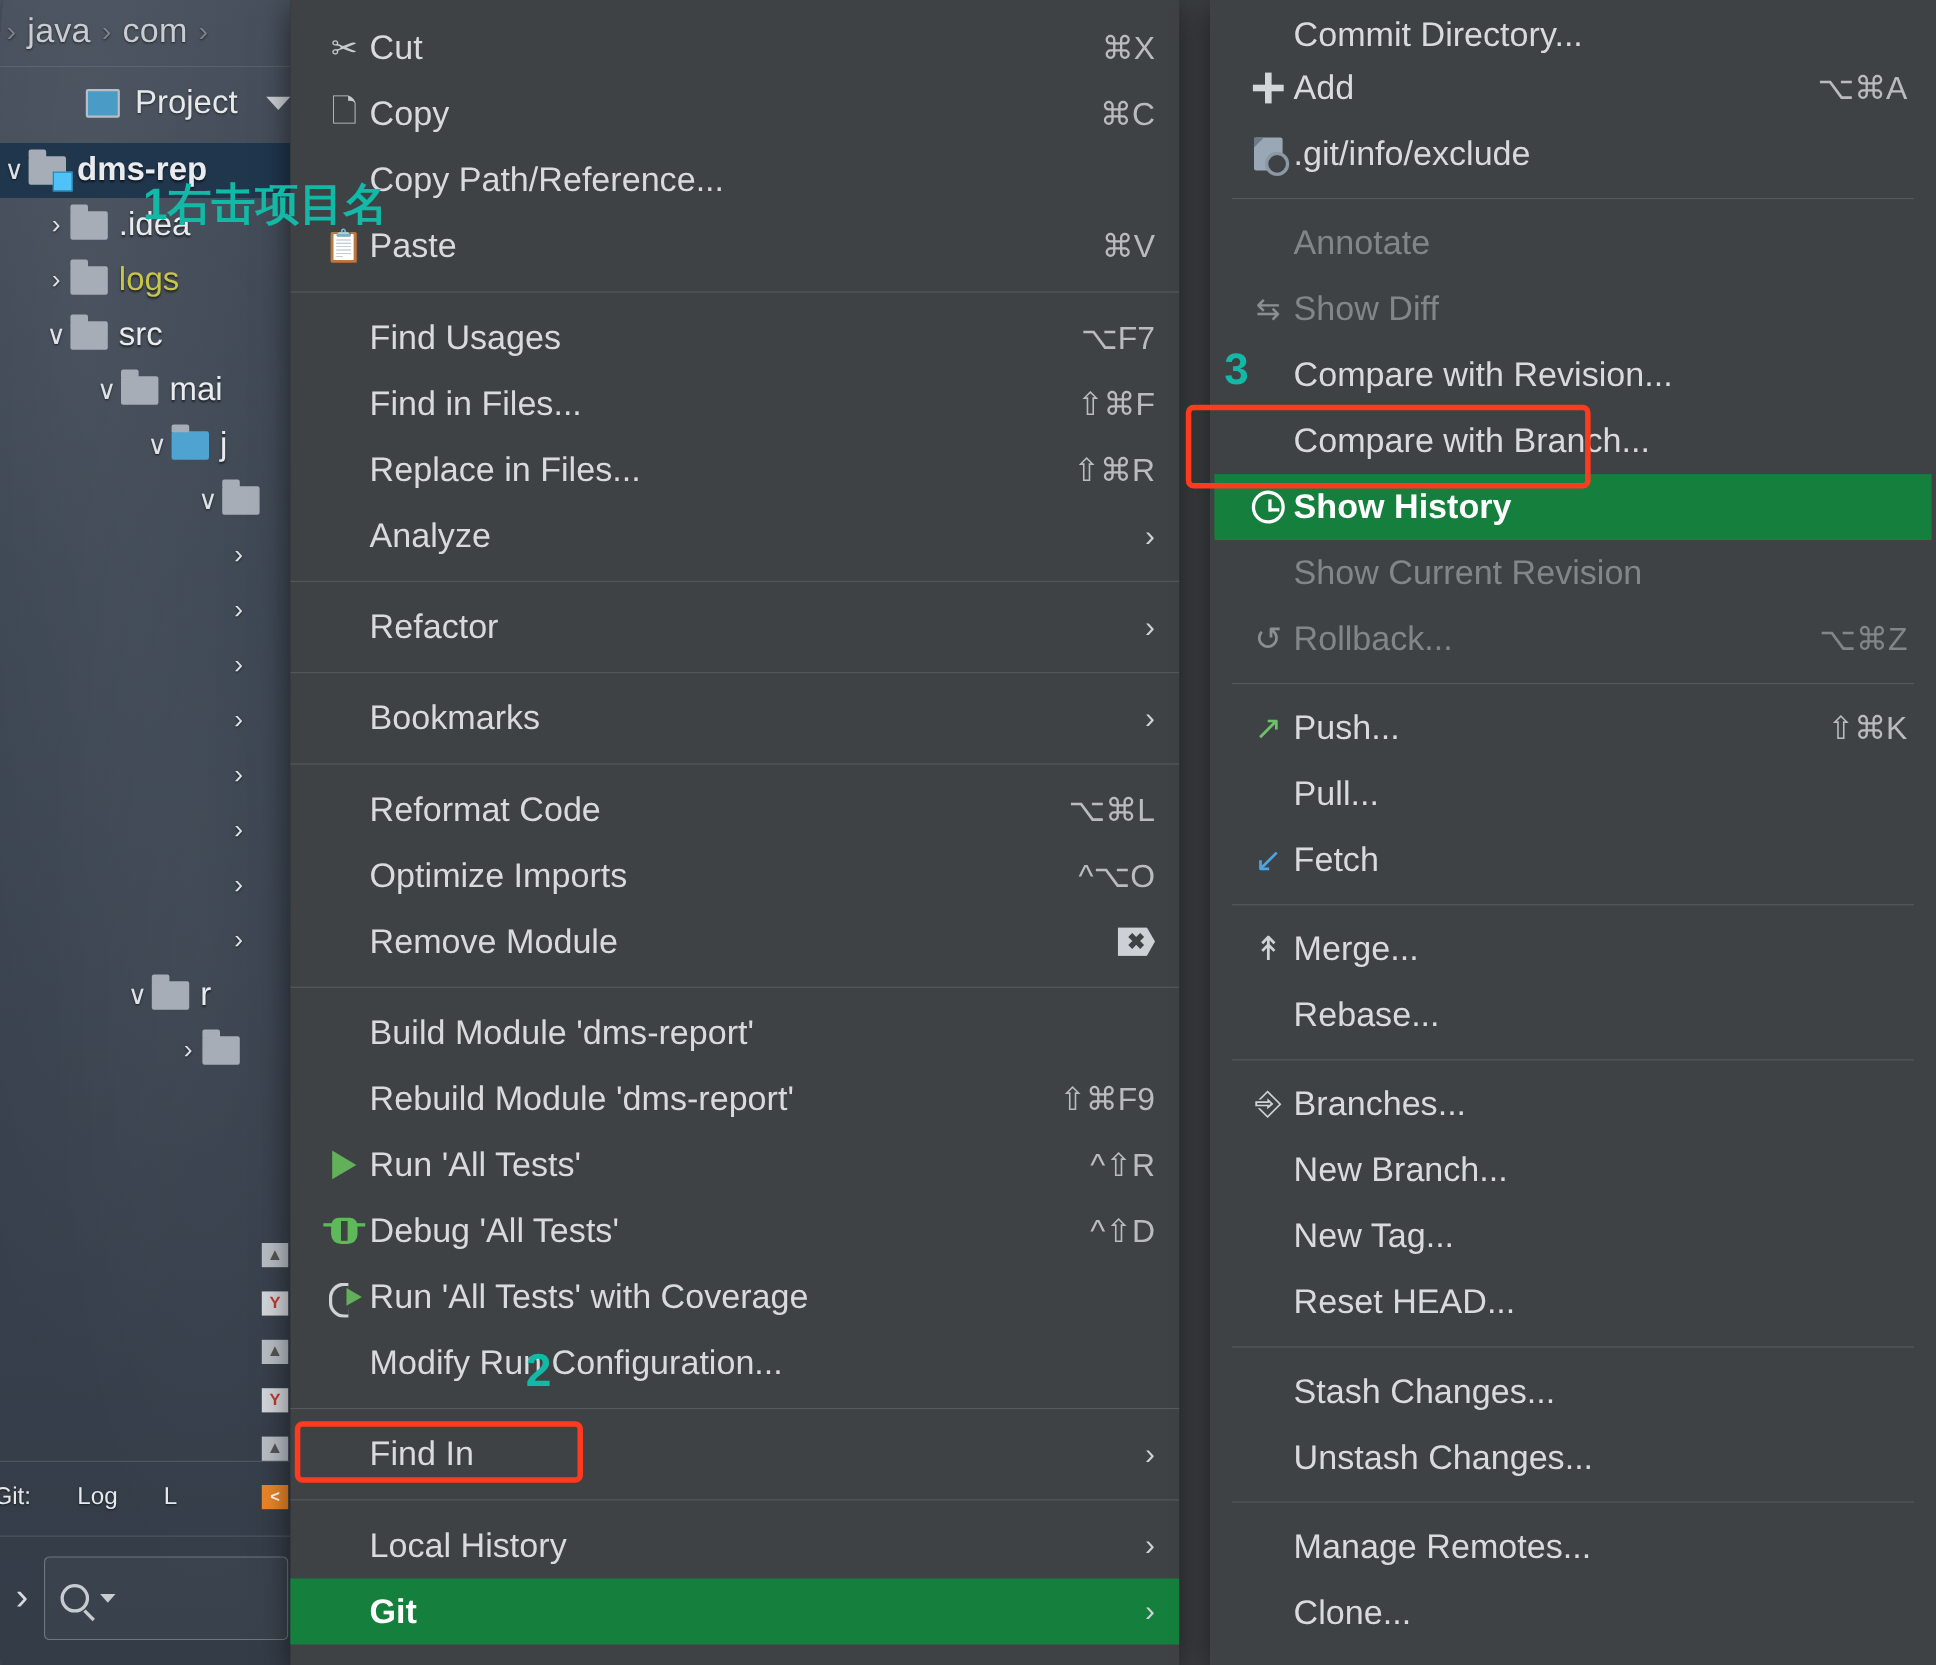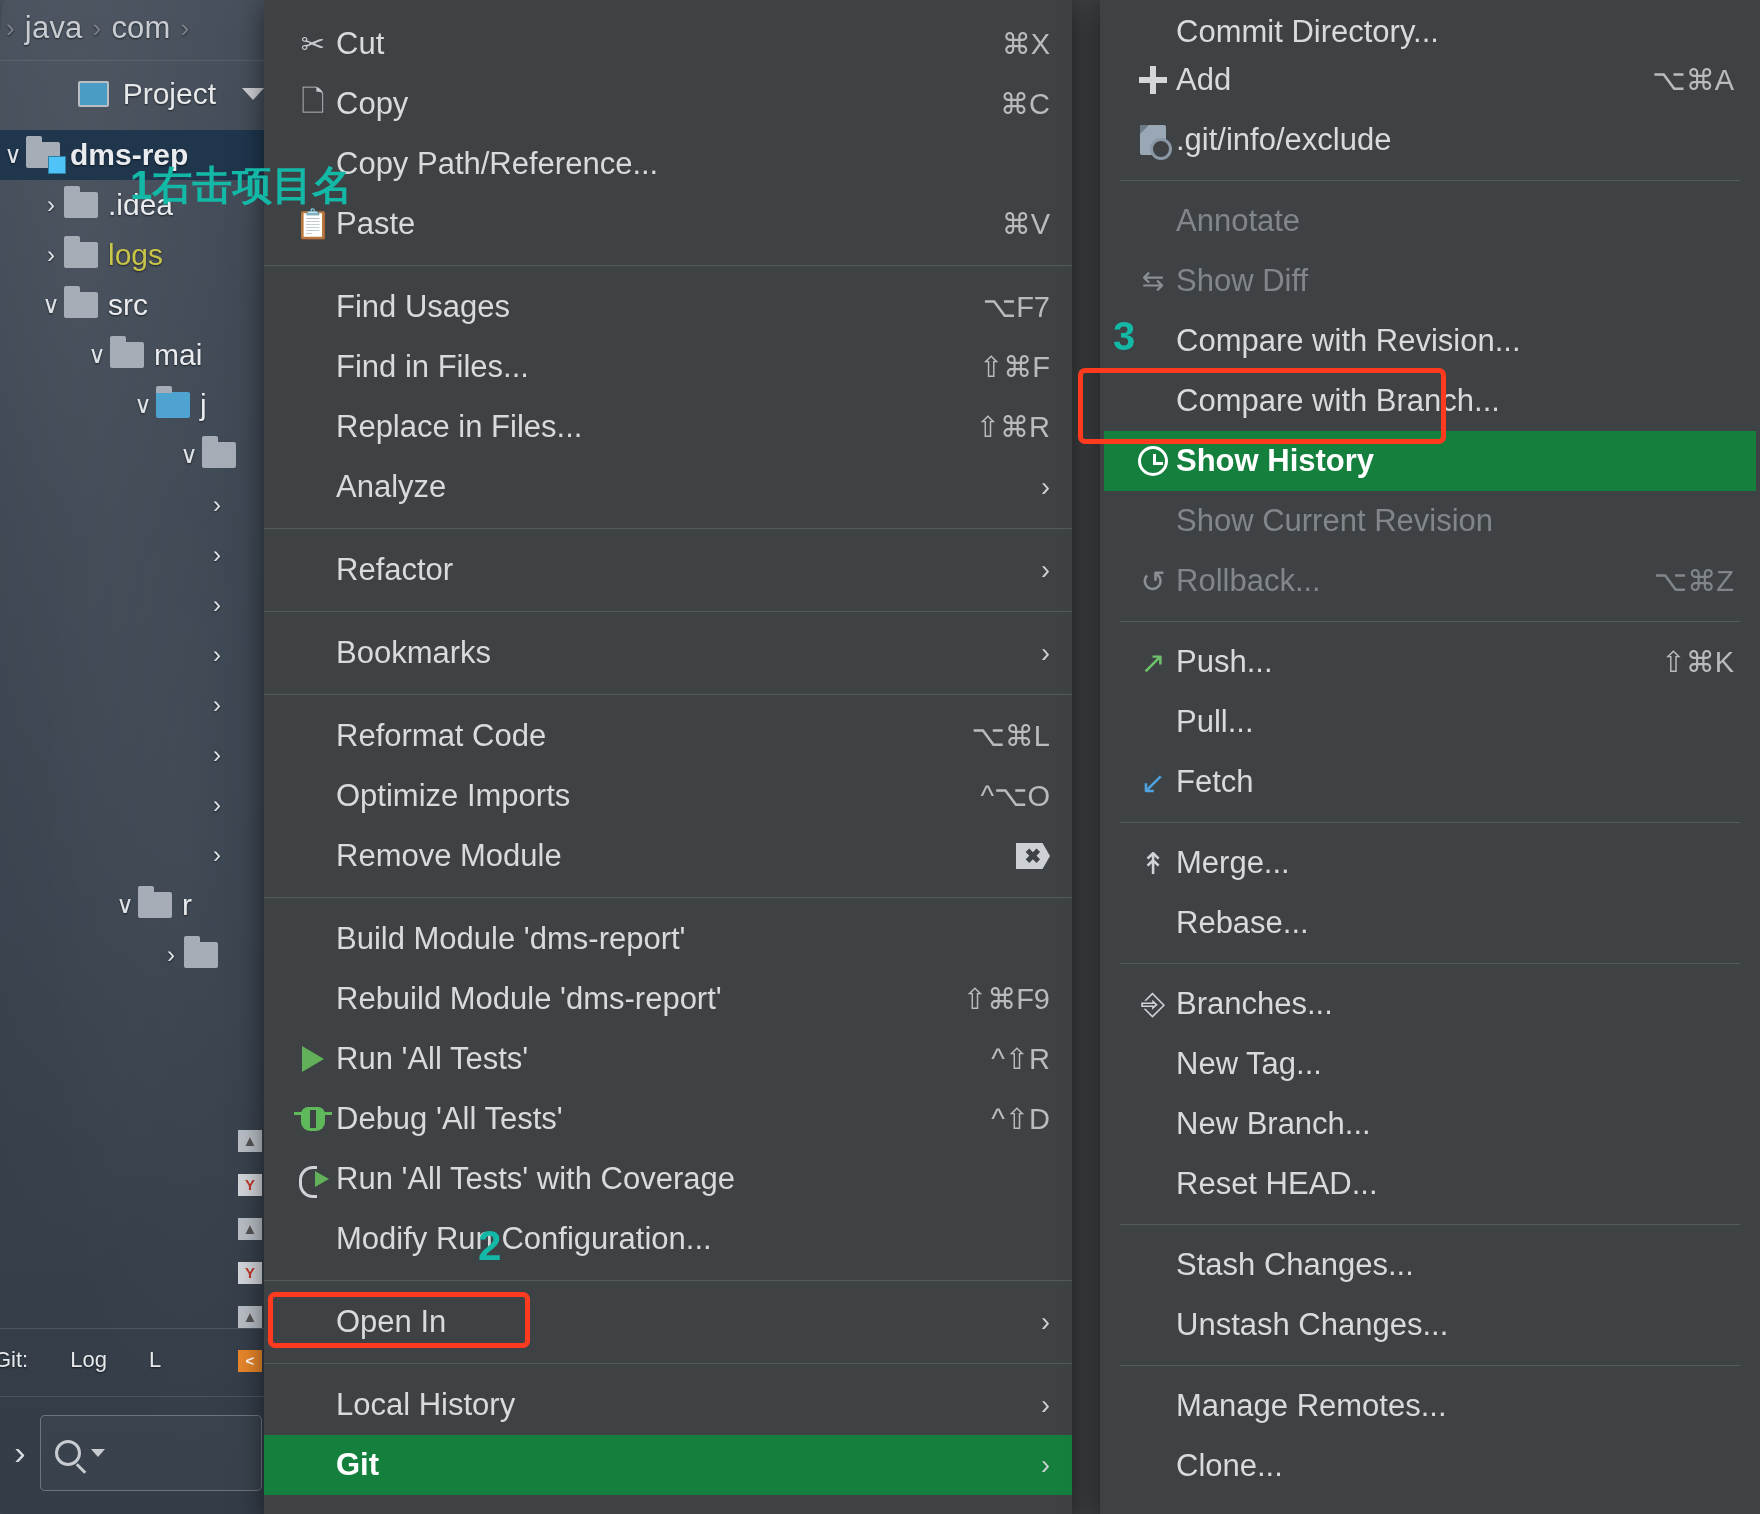--- a/index.html
+++ b/index.html
@@ -389,21 +389,21 @@
     <div class="mi">
       <span class="ic"></span>
       <span class="lbl">Modify Run Configuration...</span>
       <span class="sc"></span>
     </div>
 
     <div class="sep"></div>
 
     <div class="mi">
       <span class="ic"></span>
-      <span class="lbl">Open In</span>
+      <span class="lbl">Find In</span>
       <span class="arrow arr">›</span>
     </div>
 
     <div class="sep"></div>
 
     <div class="mi">
       <span class="ic"></span>
       <span class="lbl">Local History</span>
       <span class="arrow arr">›</span>
     </div>
@@ -496,25 +496,25 @@
     </div>
 
     <div class="sep"></div>
 
     <div class="mi">
       <span class="ic branchic">⎆</span>
       <span class="lbl">Branches...</span>
     </div>
     <div class="mi">
       <span class="ic"></span>
+      <span class="lbl">New Branch...</span>
+    </div>
+    <div class="mi">
+      <span class="ic"></span>
       <span class="lbl">New Tag...</span>
-    </div>
-    <div class="mi">
-      <span class="ic"></span>
-      <span class="lbl">New Branch...</span>
     </div>
     <div class="mi">
       <span class="ic"></span>
       <span class="lbl">Reset HEAD...</span>
     </div>
 
     <div class="sep"></div>
 
     <div class="mi">
       <span class="ic"></span>

